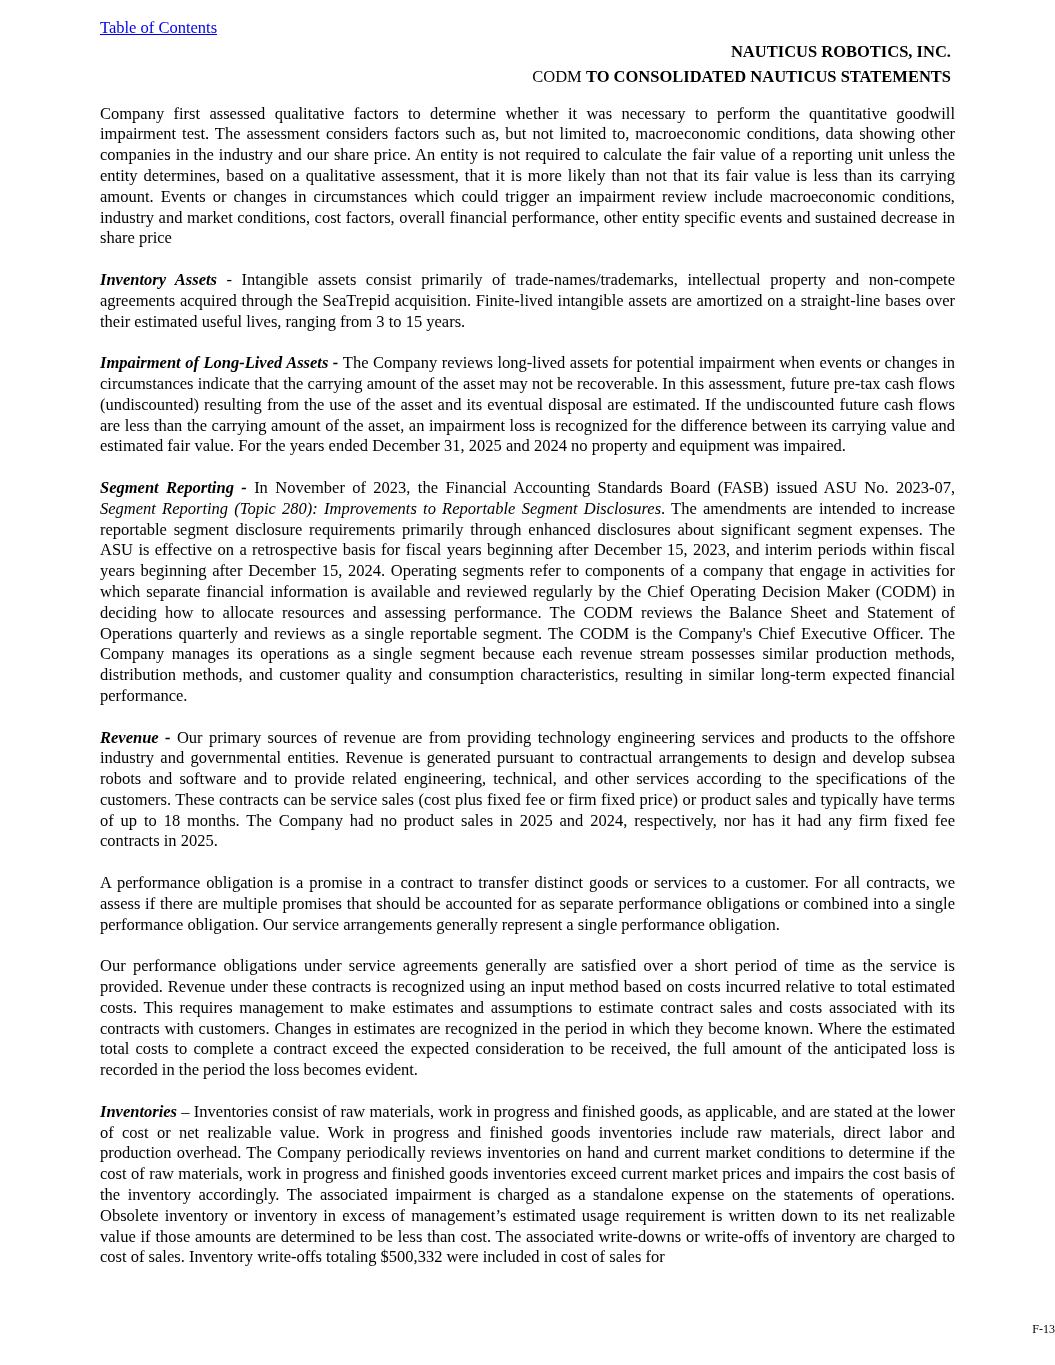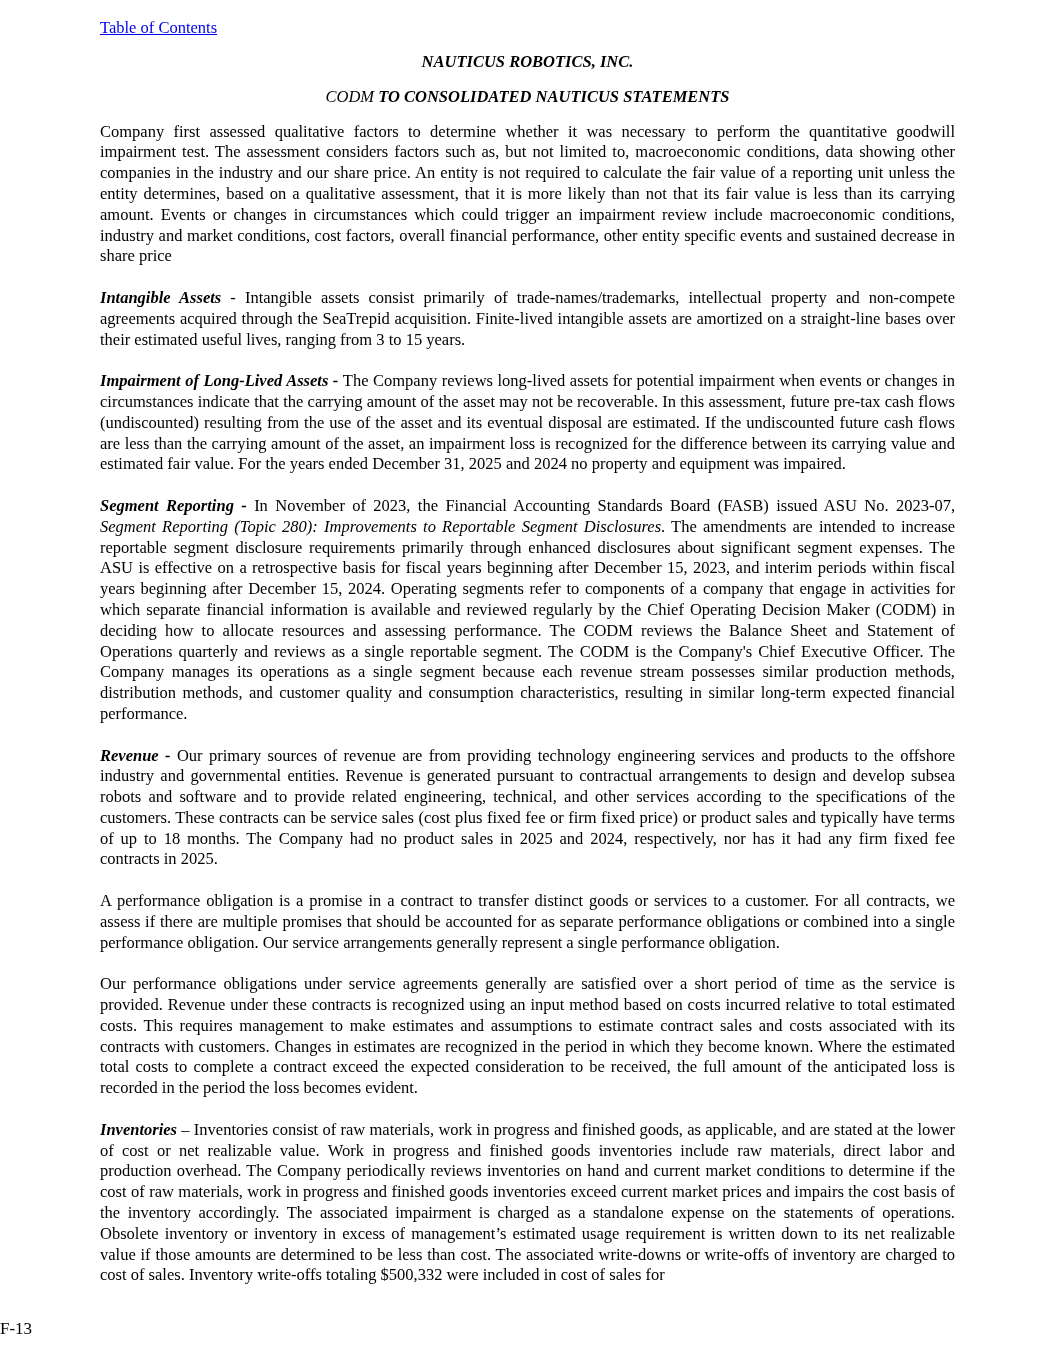--- a/index.html
+++ b/index.html
@@ -23,32 +23,31 @@
   }
   .toc-link {
     display: inline-block;
     font-size: 16.5px;
     line-height: 20px;
     color: #0000EE;
     text-decoration: underline;
     cursor: pointer;
   }
   .heading {
-    text-align: center;
+    text-align: right;
     font-size: 16.5px;
     line-height: 20.8px;
     font-weight: bold;
-    margin: 14px;
-    font-style: italic;
+    margin: 4px;
   }
   .heading .regular {
     font-weight: normal;
   }
   .content {
-    margin-top: 10px;
+    margin-top: 16px;
     font-family: Liberation Serif, serif;
   }
   p.para {
     font-size: 16.5px;
     line-height: 20.8px;
     text-align: justify;
     margin: 0 0 20.8px 0;
   }
   p.para:last-child {
     margin-bottom: 0;
@@ -58,43 +57,43 @@
     font-style: italic;
   }
   .italic {
     font-style: italic;
   }
   .page-number {
     position: absolute;
     bottom: 26px;
     left: 0;
     width: 100%;
-    text-align: left;
-    font-size: 17px;
+    text-align: right;
+    font-size: 12px;
     line-height: 20px;
   }
 </style>
 </head>
 <body>
 
 <div class="page">
 
   <div>
     <a href="#" class="toc-link">Table of Contents</a>
   </div>
 
   <h1 class="heading">NAUTICUS ROBOTICS, INC.</h1>
 
   <h2 class="heading"><span class="regular">CODM </span><span>TO CONSOLIDATED NAUTICUS STATEMENTS</span></h2>
 
   <div class="content">
 
     <p class="para"><span>Company first assessed qualitative factors to determine whether it was necessary to perform the quantitative goodwill impairment test. The assessment considers factors such as, but not limited to, macroeconomic conditions, data showing other companies in the industry and our share price. An entity is not required to calculate the fair value of a reporting unit unless the entity determines, based on a qualitative assessment, that it is more likely than not that its fair value is less than its carrying amount. Events or changes in circumstances which could trigger an impairment review include macroeconomic conditions, industry and market conditions, cost factors, overall financial performance, other entity specific events and sustained decrease in share price</span></p>
 
-    <p class="para"><span class="lead">Intangible Assets</span><span> - Intangible assets consist primarily of trade-names/trademarks, intellectual property and non-compete agreements acquired through the SeaTrepid acquisition. Finite-lived intangible assets are amortized on a straight-line bases over their estimated useful lives, ranging from 3 to 15 years.</span></p>
+    <p class="para"><span class="lead">Inventory Assets</span><span> - Intangible assets consist primarily of trade-names/trademarks, intellectual property and non-compete agreements acquired through the SeaTrepid acquisition. Finite-lived intangible assets are amortized on a straight-line bases over their estimated useful lives, ranging from 3 to 15 years.</span></p>
 
     <p class="para"><span class="lead">Impairment of Long-Lived Assets - </span><span>The Company reviews long-lived assets for potential impairment when events or changes in circumstances indicate that the carrying amount of the asset may not be recoverable. In this assessment, future pre-tax cash flows (undiscounted) resulting from the use of the asset and its eventual disposal are estimated. If the undiscounted future cash flows are less than the carrying amount of the asset, an impairment loss is recognized for the difference between its carrying value and estimated fair value. For the years ended December 31, 2025 and 2024 no property and equipment was impaired.</span></p>
 
     <p class="para"><span class="lead">Segment Reporting - </span><span>In November of 2023, the Financial Accounting Standards Board (FASB) issued ASU No. 2023-07, </span><span class="italic">Segment Reporting (Topic 280): Improvements to Reportable Segment Disclosures</span><span>. The amendments are intended to increase reportable segment disclosure requirements primarily through enhanced disclosures about significant segment expenses. The ASU is effective on a retrospective basis for fiscal years beginning after December 15, 2023, and interim periods within fiscal years beginning after December 15, 2024. Operating segments refer to components of a company that engage in activities for which separate financial information is available and reviewed regularly by the Chief Operating Decision Maker (CODM) in deciding how to allocate resources and assessing performance. The CODM reviews the Balance Sheet and Statement of Operations quarterly and reviews as a single reportable segment. The CODM is the Company's Chief Executive Officer. The Company manages its operations as a single segment because each revenue stream possesses similar production methods, distribution methods, and customer quality and consumption characteristics, resulting in similar long-term expected financial performance.</span></p>
 
     <p class="para"><span class="lead">Revenue - </span><span>Our primary sources of revenue are from providing technology engineering services and products to the offshore industry and governmental entities. Revenue is generated pursuant to contractual arrangements to design and develop subsea robots and software and to provide related engineering, technical, and other services according to the specifications of the customers. These contracts can be service sales (cost plus fixed fee or firm fixed price) or product sales and typically have terms of up to 18 months. The Company had no product sales in 2025 and 2024, respectively, nor has it had any firm fixed fee contracts in 2025.</span></p>
 
     <p class="para"><span>A performance obligation is a promise in a contract to transfer distinct goods or services to a customer. For all contracts, we assess if there are multiple promises that should be accounted for as separate performance obligations or combined into a single performance obligation. Our service arrangements generally represent a single performance obligation.</span></p>
 
     <p class="para"><span>Our performance obligations under service agreements generally are satisfied over a short period of time as the service is provided. Revenue under these contracts is recognized using an input method based on costs incurred relative to total estimated costs. This requires management to make estimates and assumptions to estimate contract sales and costs associated with its contracts with customers. Changes in estimates are recognized in the period in which they become known. Where the estimated total costs to complete a contract exceed the expected consideration to be received, the full amount of the anticipated loss is recorded in the period the loss becomes evident.</span></p>

